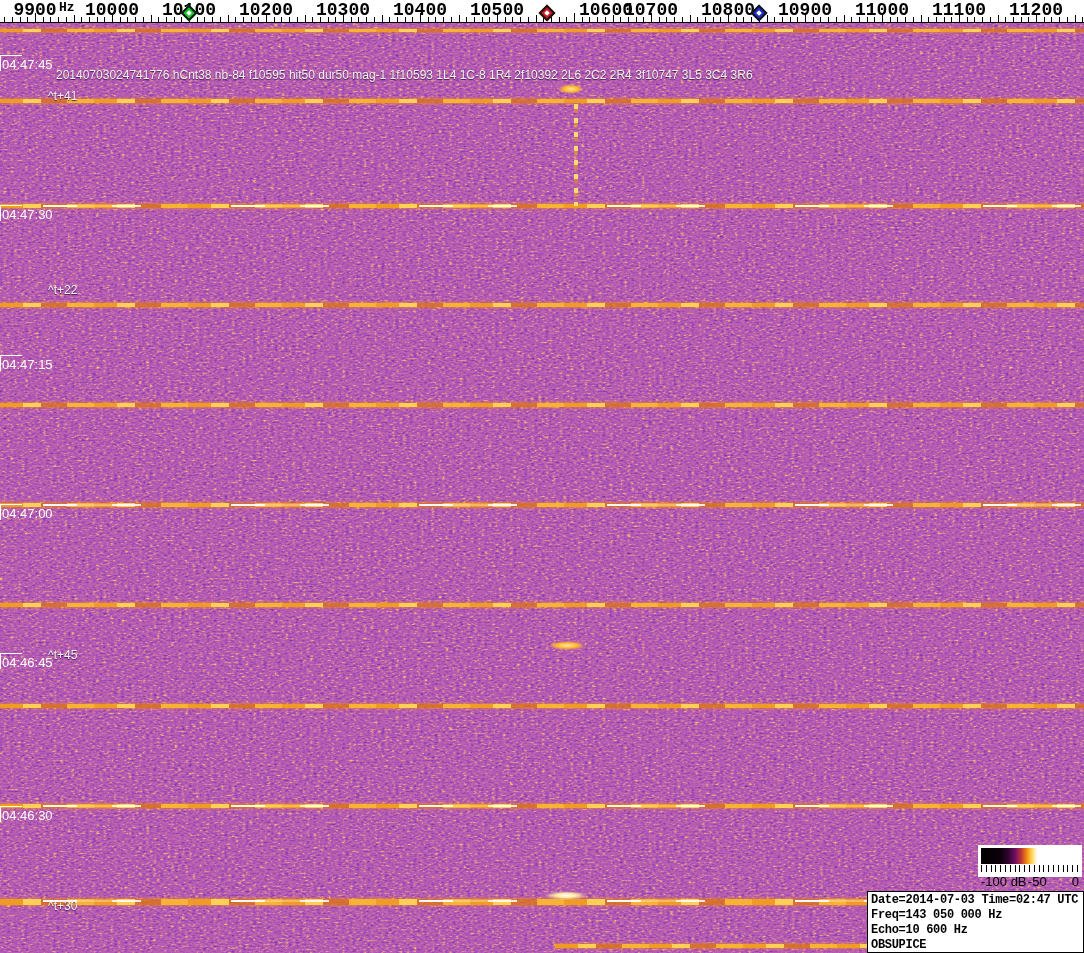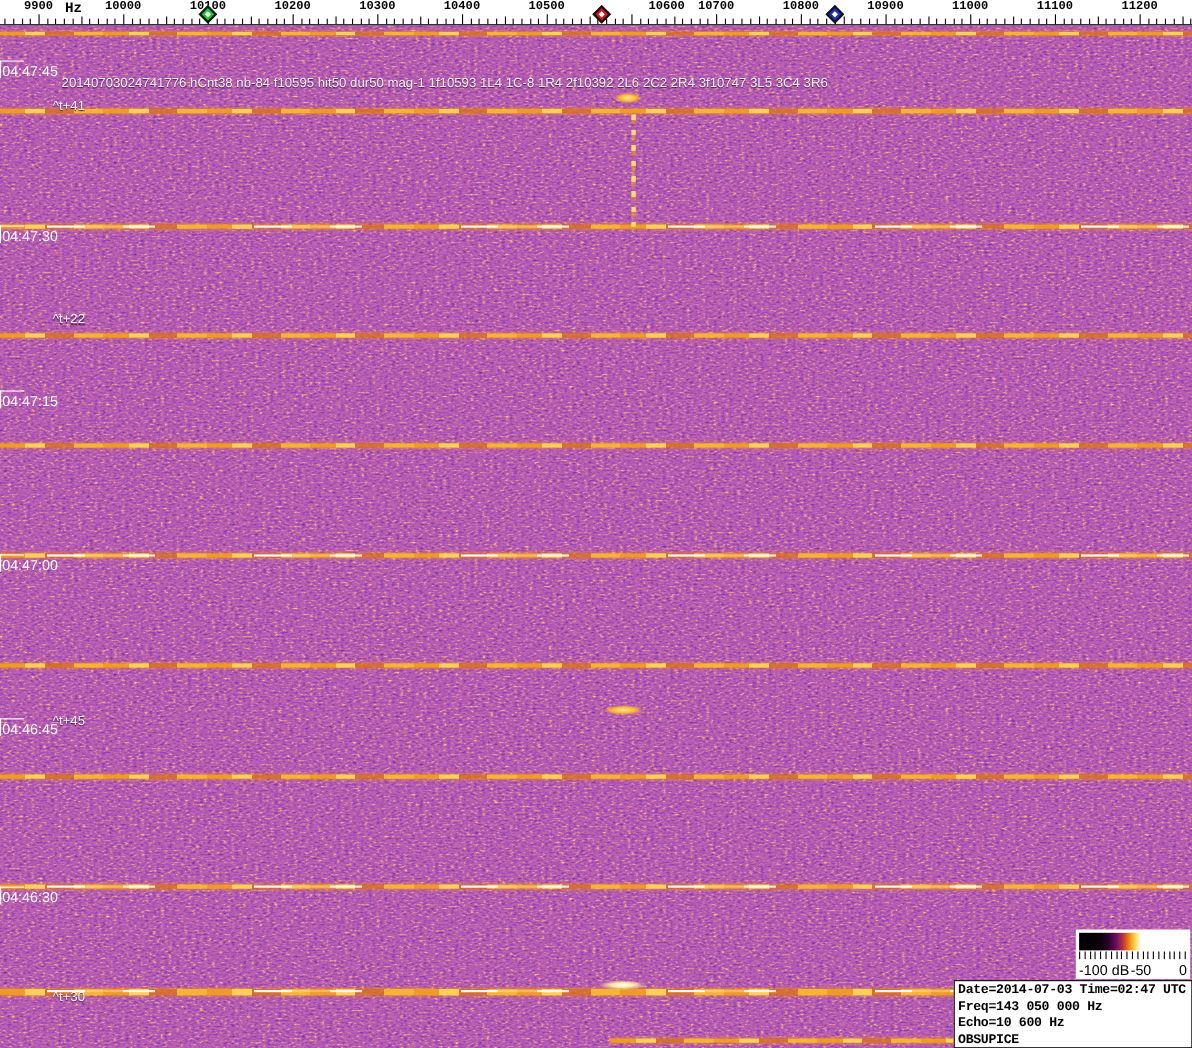--- a/index.html
+++ b/index.html
@@ -2,21 +2,21 @@
 <html><head>
 <meta charset="utf-8">
 <style>
   html,body{margin:0;padding:0;background:#1a1a1a;}
   .screen{position:relative;width:1084px;height:953px;overflow:hidden;background:#451666;
           font-family:"Liberation Sans",sans-serif;}
   
   .axis{position:absolute;left:0;top:0;width:1084px;height:22px;background:#ffffff;
         border-bottom:1px solid #000;z-index:5;}
   .axis .flabel{position:absolute;top:0;width:70px;margin-left:-35px;text-align:center;
-        font-family:"Liberation Mono",monospace;font-weight:700;font-size:11px;color:#000;}
+        font-family:"Liberation Mono",monospace;font-weight:700;font-size:18px;color:#000;}
   .axis .unit{position:absolute;left:59px;top:0;
         font-family:"Liberation Mono",monospace;font-weight:700;font-size:13px;color:#000;}
   .axis .tick{position:absolute;bottom:0;width:1px;background:#000;}
   .tick.minor{height:5px}.tick.mid{height:7px}.tick.major{height:9px}
   .marker{position:absolute;top:7px;width:8px;height:8px;border:2px solid #141414;
         transform:rotate(45deg);z-index:6;}
   .marker::after{content:"";position:absolute;left:2px;top:2px;width:4px;height:4px;background:#fff;}
   
   .waterfall{position:absolute;left:0;top:22px;width:1084px;height:931px;background:#451666;}
   .noise-svg{position:absolute;left:0;top:0;display:block;}
@@ -35,21 +35,21 @@
   .blob.orange{background:radial-gradient(closest-side,#ffe9a0,#ffb82d 55%,rgba(255,140,20,0));}
   .blob.white{background:radial-gradient(closest-side,#ffffff,#ffe9a0 45%,rgba(255,160,30,0));}
   
   .tlabel{position:absolute;left:0;z-index:3;color:#fff;font-size:13px;}
   .tlabel .bar{position:absolute;left:0;top:0;width:22px;height:1px;background:#fff;}
   .tlabel .vbar{position:absolute;left:0;top:0;width:1px;height:16px;background:#fff;}
   .tlabel .txt{display:block;padding:2px 0 0 2px;white-space:nowrap;}
   .det{position:absolute;z-index:3;color:#f4f4f4;font-size:12px;white-space:nowrap;
        text-shadow:0 1px 1px rgba(40,10,50,.8);}
   
-  .legend{position:absolute;left:978px;top:845px;width:104px;height:45px;background:#fff;z-index:4;}
+  .legend{position:absolute;left:978px;top:845px;width:104px;height:32px;background:#fff;z-index:4;}
   .legend-grad{position:absolute;left:3px;top:3px;width:97px;height:16px;
      background:linear-gradient(90deg,#000 0%,#0c000c 20%,#2e052e 28%,#6e0d62 35%,#b8323c 41%,
         #e87814 46%,#f8b62a 50%,#ffe382 54%,#fff 58%,#fff 100%);}
   .legend-ticks{position:absolute;left:3px;top:20px;width:97px;height:8px;display:flex;
      justify-content:space-between;}
   .legend-ticks i{width:1px;height:7px;background:#000;}
   .legend-labels{position:absolute;left:0;top:29px;width:104px;height:15px;font-size:13px;color:#000;}
   .ll-min{position:absolute;left:3px;}
   .ll-mid{position:absolute;left:57%;transform:translateX(-50%);}
   .ll-max{position:absolute;right:3px;}

